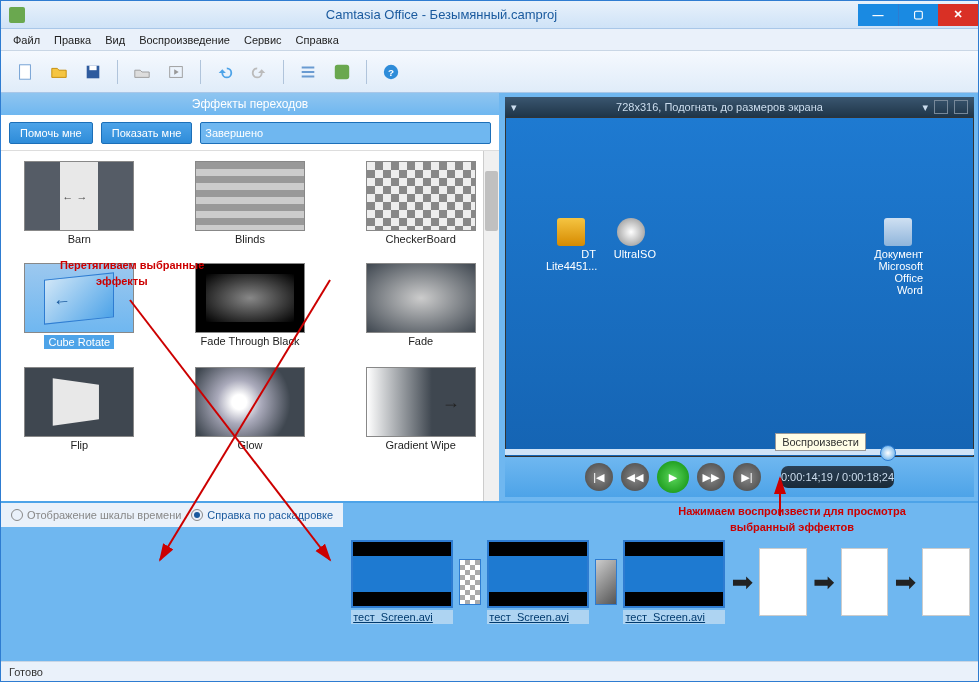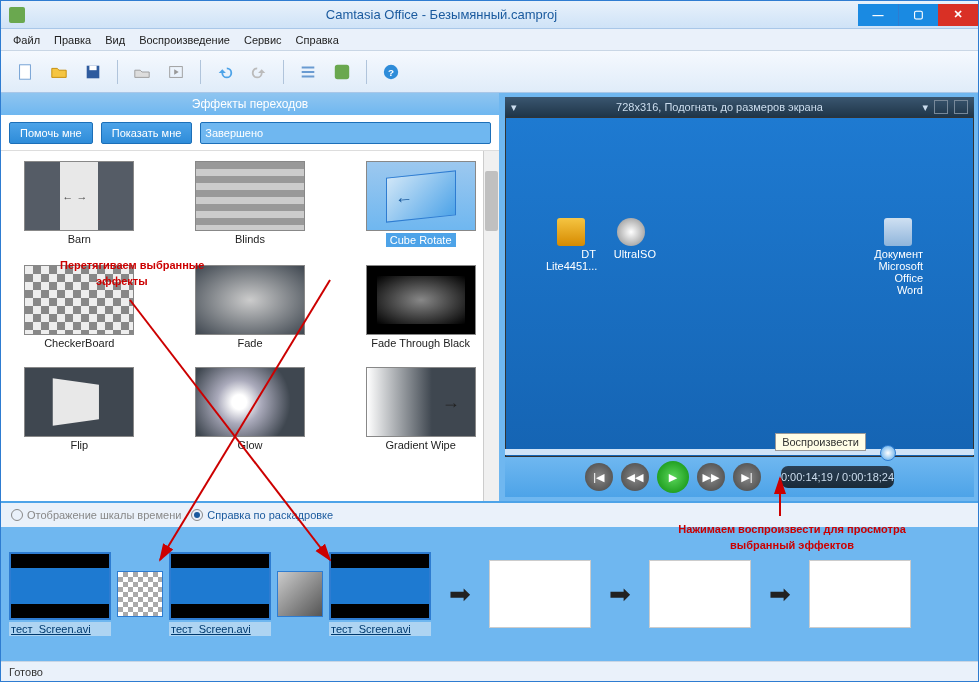--- a/index.html
+++ b/index.html
@@ -77,21 +77,21 @@
 
 .controls { height: 40px; background: linear-gradient(#6fb7f0, #4da3e8); display: flex; align-items: center; justify-content: center; gap: 8px; position: relative; }
 .ctrlbtn { width: 28px; height: 28px; border-radius: 50%; background: radial-gradient(#888, #444); display: flex; align-items: center; justify-content: center; color: #fff; cursor: pointer; }
 .ctrlbtn.play { background: radial-gradient(#5bd65b, #0a8a0a); width: 32px; height: 32px; }
 .timecode { background: linear-gradient(#2a3f54, #1a2a38); color: #cde; padding: 5px 0; border-radius: 7px; margin-left: 12px; }
 .seek { position: absolute; top: -8px; left: 0; right: 0; height: 6px; background: #cfe3f7; }
 .seek::after { content: ''; position: absolute; left: 80%; top: -4px; width: 14px; height: 14px; background: radial-gradient(#fff, #4da3e8); border-radius: 50%; border: 1px solid #2e7cd1; }
 
 .tooltip { position: absolute; background: #fffde7; border: 1px solid #999; padding: 2px 6px; color: #333; top: -24px; right: 108px; z-index: 5; }
 
-.timeline-area { height: 160px; background: #6fb7f0; display: flex; flex-direction: column; border-top: 2px solid #4da3e8; }
+.timeline-area { height: 160px; background: #6fb7f0; display: flex; flex-direction: row; border-top: 2px solid #4da3e8; }
 .tl-head { height: 24px; background: #eaf1fa; display: flex; align-items: center; gap: 10px; padding: 0 10px; }
 .tl-opt { display: flex; align-items: center; gap: 4px; color: #888; }
 .tl-opt.active { color: #1a5a9e; }
 .radio { width: 12px; height: 12px; border: 1px solid #888; border-radius: 50%; }
 .radio.on::after { content: ''; display: block; width: 6px; height: 6px; background: #1a5a9e; border-radius: 50%; margin: 2px; }
 
 .storyboard { flex: 1; display: flex; align-items: center; gap: 6px; padding: 8px; overflow-x: auto; }
 .clip { display: flex; flex-direction: column; gap: 2px; }
 .clip-thumb { width: 102px; height: 68px; background: #1e7ad1; border: 2px solid #2e7cd1; position: relative; }
 .clip-thumb .bars { position: absolute; left: 0; right: 0; height: 14px; background: #000; }
@@ -106,21 +106,21 @@
   background-size: 10px 10px; background-position: 0 0, 0 5px, 5px -5px, -5px 0; }
 .trans-slot.cube { background: linear-gradient(135deg, #ccc, #555); }
 .arrow-slot { width: 46px; height: 46px; display: flex; align-items: center; justify-content: center; font-size: 26px; color: #222; }
 .empty-clip { width: 102px; height: 68px; background: #fff; border: 1px solid #ccc; }
 
 .statusbar { height: 20px; background: #eaf1fa; border-top: 1px solid #c9d6e5; display: flex; align-items: center; padding: 0 8px; color: #333; }
 
 
 .anno { position: absolute; color: #c00; font-size: 14px; font-weight: bold; pointer-events: none; z-index: 10; }
 .anno1 { left: 60px; top: 256px; width: 220px; }
-.anno2 { left: 622px; top: 520px; width: 340px; text-align: center; }
+.anno2 { left: 622px; top: 502px; width: 340px; text-align: center; }
 svg.arrows { position: absolute; left: 0; top: 0; width: 979px; height: 682px; pointer-events: none; z-index: 9; }
 
 .icon-svg { width: 18px; height: 18px; }
 </style>
 </head>
 <body>
 
 <div class="window">
 
   <div class="titlebar">
@@ -217,36 +217,36 @@
               <div class="trans-thumb t-barn">
                 <span>← →</span>
               </div>
               <div class="trans-label">Barn</div>
             </div>
           <div class="trans-item">
               <div class="trans-thumb t-blinds"></div>
               <div class="trans-label">Blinds</div>
             </div>
           <div class="trans-item">
+              <div class="trans-thumb t-checker"></div>
+              <div class="trans-label">CheckerBoard</div>
+            </div>
+          <div class="trans-item">
               <div class="trans-thumb t-cube">
                 <div class="t-cube-inner"></div>
               </div>
               <div class="trans-label sel">Cube Rotate</div>
             </div>
           <div class="trans-item">
-              <div class="trans-thumb t-checker"></div>
-              <div class="trans-label">CheckerBoard</div>
+              <div class="trans-thumb t-fadeblack"></div>
+              <div class="trans-label">Fade Through Black</div>
             </div>
           <div class="trans-item">
               <div class="trans-thumb t-fade"></div>
               <div class="trans-label">Fade</div>
-            </div>
-          <div class="trans-item">
-              <div class="trans-thumb t-fadeblack"></div>
-              <div class="trans-label">Fade Through Black</div>
             </div>
           <div class="trans-item">
               <div class="trans-thumb t-flip"></div>
               <div class="trans-label">Flip</div>
             </div>
           <div class="trans-item">
               <div class="trans-thumb t-glow"></div>
               <div class="trans-label">Glow</div>
             </div>
           <div class="trans-item">

